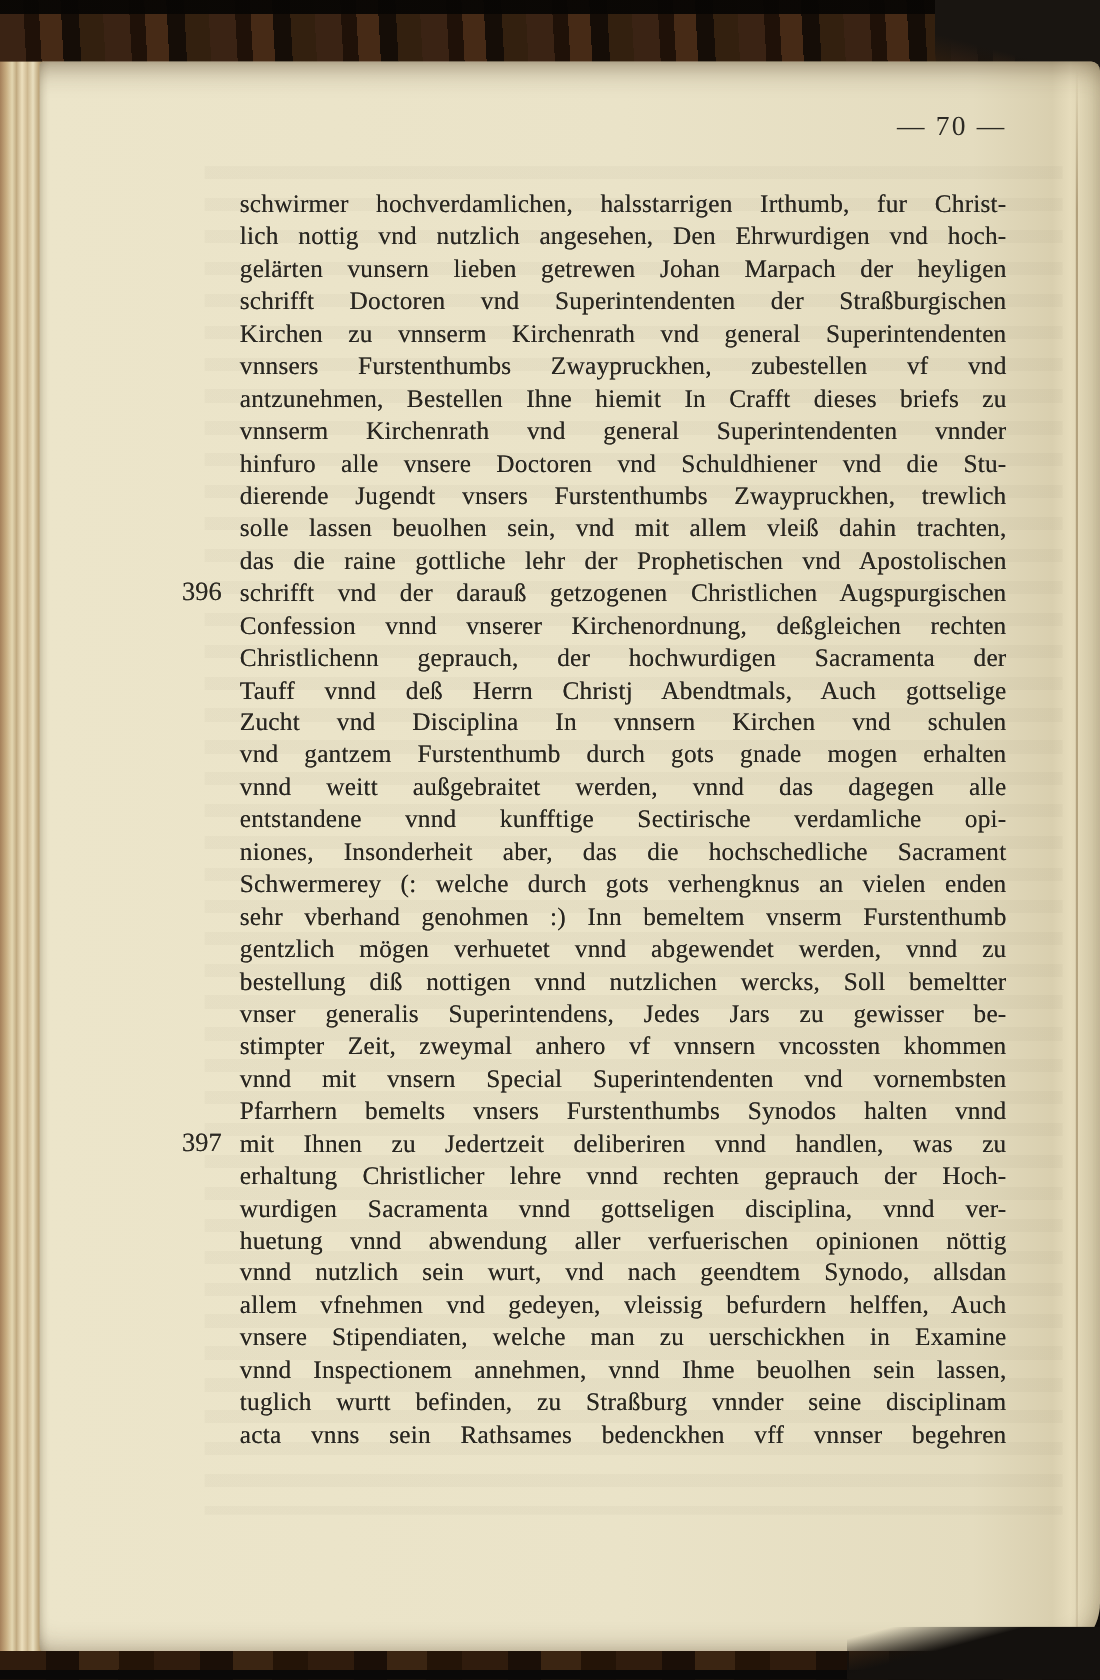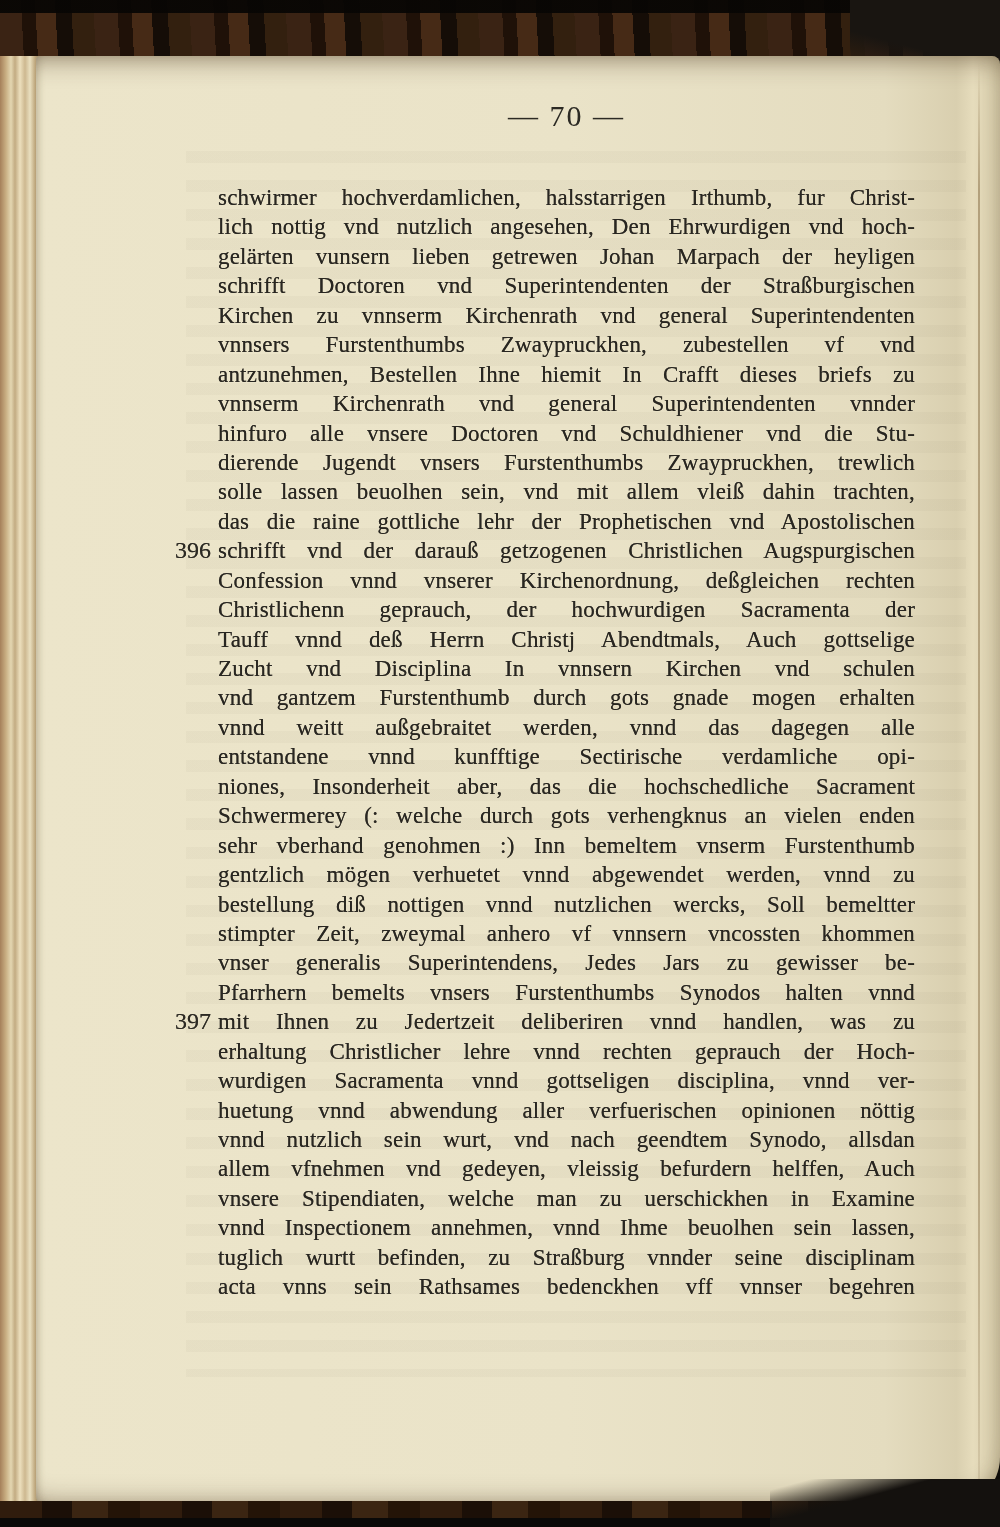--- a/index.html
+++ b/index.html
@@ -62,35 +62,35 @@
     position:absolute; right:20px; top:6px; width:2px; height:1420px;
     background:linear-gradient(180deg,
       rgba(140,115,75,0) 0%, rgba(140,115,75,.55) 9%,
       rgba(140,115,75,.50) 78%, rgba(120,95,60,.15) 100%);
   }
 
   
   .content { position:absolute; left:182px; top:0; width:697px; }
   .page-number {
     margin-top:44px; height:31px; line-height:31px;
-    text-align:center; font-size:30px; letter-spacing:2px;
+    text-align:right; font-size:25px; letter-spacing:2px;
     color:#2c2a24;
   }
-  .text-block { margin-top:52px; }
+  .text-block { margin-top:40px; }
   .line { position:relative; height:29.45px; overflow:visible; }
   .line-text {
     display:block; text-align:justify; text-align-last:justify;
     font-size:23px; line-height:29.45px;
     color:#282621; letter-spacing:0.2px;
     text-shadow:0 0 .4px rgba(40,35,28,.75);
   }
   .ref {
     position:absolute; left:-62px; top:0; width:55px;
     font-size:24px; line-height:29.45px; color:#2c2a24;
-    text-align:right; text-shadow:0 0 .4px rgba(40,35,28,.75);
+    text-align:center; text-shadow:0 0 .4px rgba(40,35,28,.75);
   }
 
   
   .binding-bottom {
     position:absolute; bottom:0; left:0; width:1000px; height:26px;
     background:
       linear-gradient(0deg, #0a0908 0 9px, rgba(10,9,8,0) 9px),
       repeating-linear-gradient(91deg,
         #301c0d 0 42px, #1b0f07 42px 72px, #3b2512 72px 108px, #241407 108px 140px),
       #170e07;
@@ -214,25 +214,29 @@
           <div class="line">
             <span class="ref"></span>
             <span class="line-text">gentzlich mögen verhuetet vnnd abgewendet werden, vnnd zu</span>
           </div>
           <div class="line">
             <span class="ref"></span>
             <span class="line-text">bestellung diß nottigen vnnd nutzlichen wercks, Soll bemeltter</span>
           </div>
           <div class="line">
             <span class="ref"></span>
+            <span class="line-text">vnser generalis Superintendens, Jedes Jars zu gewisser be-</span>
+          </div>
+          <div class="line">
+            <span class="ref"></span>
             <span class="line-text">stimpter Zeit, zweymal anhero vf vnnsern vncossten khommen</span>
           </div>
           <div class="line">
             <span class="ref"></span>
-            <span class="line-text">vnser generalis Superintendens, Jedes Jars zu gewisser be-</span>
+            <span class="line-text">vnnd mit vnsern Special Superintendenten vnd vornembsten</span>
           </div>
           <div class="line">
             <span class="ref"></span>
             <span class="line-text">Pfarrhern bemelts vnsers Furstenthumbs Synodos halten vnnd</span>
           </div>
           <div class="line">
             <span class="ref">397</span>
             <span class="line-text">mit Ihnen zu Jedertzeit deliberiren vnnd handlen, was zu</span>
           </div>
           <div class="line">

